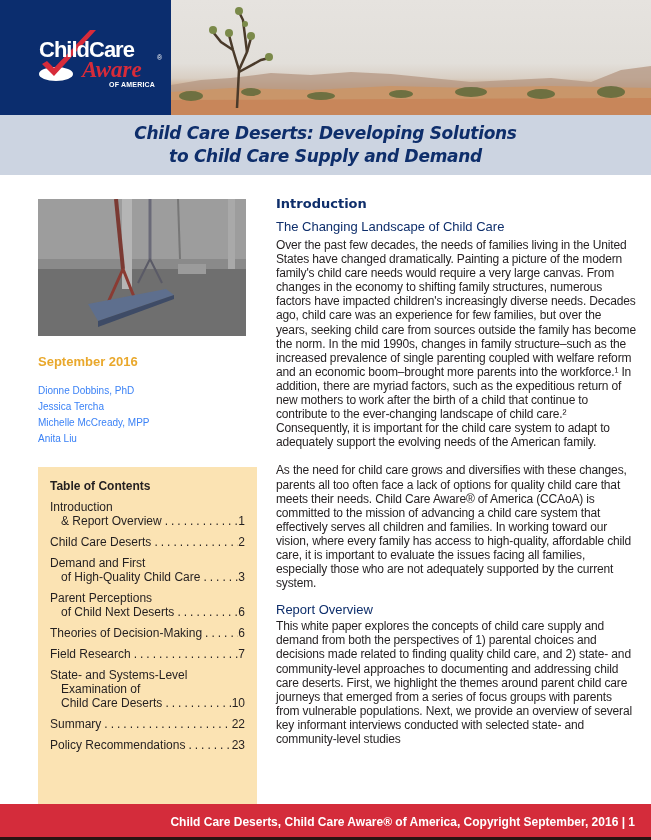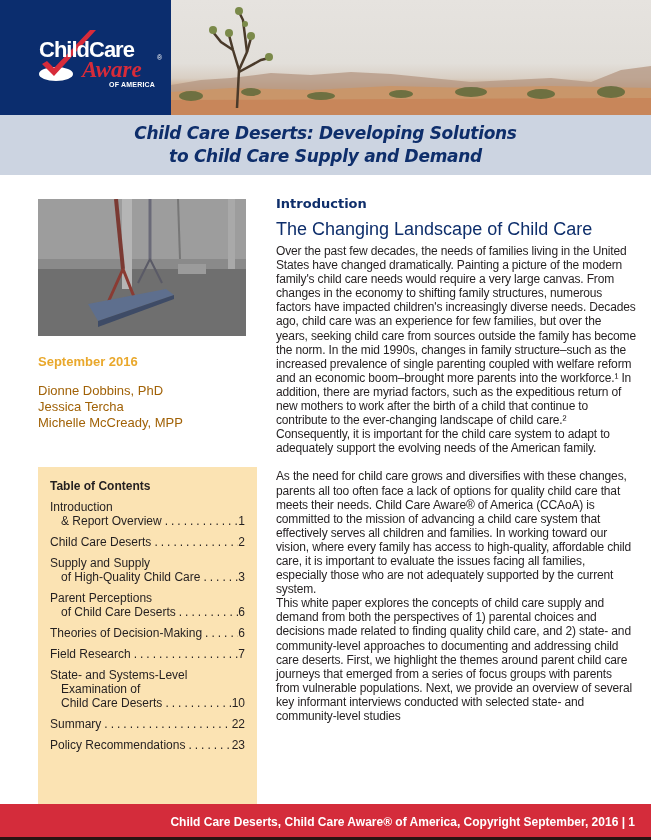--- a/index.html
+++ b/index.html
@@ -19,36 +19,36 @@
     .photo-panel { position: absolute; left: 171px; top: 0; width: 480px; height: 115px; overflow: hidden;
       background: linear-gradient(180deg, #e6e3df 0%, #e2dfda 55%, #d9cfc4 68%, #c9a07b 78%, #c28a5c 88%, #b47a4e 100%); }
 
     
     .title-band { position: absolute; left: 0; top: 115px; width: 651px; height: 60px; background: #ccd4e1; text-align: center; padding-top: 7px; }
     .title-line { display: block; font-family: "DejaVu Sans", sans-serif; font-weight: bold; font-size: 17px; line-height: 23px; color: #0e2e6b; letter-spacing: -0.3px; font-style: italic; }
 
     
     .swing-photo { position: absolute; left: 38px; top: 199px; width: 208px; height: 137px; overflow: hidden; background: #7d7d7d; }
     .date { position: absolute; left: 38px; top: 354px; font-size: 13px; font-weight: bold; color: #e9a82c; }
-    .authors { position: absolute; left: 38px; top: 383px; font-size: 13px; line-height: 16px; color: #a16207; }
+    .authors { position: absolute; left: 38px; top: 383px; font-size: 10px; line-height: 16px; color: #3b82f6; }
     .authors div { white-space: nowrap; }
 
     .toc { position: absolute; left: 38px; top: 467px; width: 219px; height: 394px; background: #fbe3b3; padding: 12px 12px 0 12px; }
     .toc-title { font-size: 12px; font-weight: bold; color: #231f20; margin-bottom: 7px; }
     .toc-entry { font-size: 12px; line-height: 14px; color: #231f20; margin-bottom: 7px; }
     .toc-line { display: flex; justify-content: space-between; white-space: nowrap; }
     .toc-line .txt { flex: 0 0 auto; }
     .toc-line .dots { flex: 1 1 auto; overflow: hidden; letter-spacing: 3px; padding: 0 3px; }
     .toc-line .pg { flex: 0 0 auto; text-align: right; }
     .indent { padding-left: 11px; }
 
     
     .main { position: absolute; left: 276px; top: 196px; width: 360px; }
     .h-intro { font-family: "DejaVu Sans", sans-serif; font-weight: bold; font-size: 13px; color: #0e2e6b; margin-bottom: 8px; }
-    .h-sub { font-size: 18px; color: #0e2e6b; margin-bottom: 4px; }
+    .h-sub { font-size: 13px; color: #0e2e6b; margin-bottom: 4px; }
     .para { font-size: 12px; line-height: 14.1px; color: #231f20; letter-spacing: -0.15px; }
     .para + .gap { height: 14px; }
     .h-report { font-size: 13px; color: #0e2e6b; margin-top: 12px; margin-bottom: 2px; }
 
     
     .footer { position: absolute; left: 0; top: 804px; width: 651px; height: 33px; background: #d42c3b; }
     .footer-text { position: absolute; right: 16px; top: 11px; font-size: 12px; font-weight: bold; color: #ffffff; white-space: nowrap; }
     .footer-bottom { position: absolute; left: 0; top: 837px; width: 651px; height: 3px; background: #2a1412; }
   </style>
 </head>
@@ -122,20 +122,21 @@
     <path d="M60 122 L136 96 L136 100 L60 128 Z" fill="#3e4b66"></path>
   </svg>
 </div>
 
 <div class="date">September 2016</div>
 
 <div class="authors">
   <div>Dionne Dobbins, PhD</div>
   <div>Jessica Tercha</div>
   <div>Michelle McCready, MPP</div>
+  <div>Anita Liu</div>
 </div>
 
 <div class="toc">
   <div class="toc-title">Table of Contents</div>
 
   <div class="toc-entry">
     <div>Introduction</div>
     <div class="toc-line indent">
         <span class="txt">&amp; Report Overview</span>
         <span class="dots">........................</span>
@@ -145,32 +146,32 @@
 
   <div class="toc-entry">
     <div class="toc-line">
         <span class="txt">Child Care Deserts</span>
         <span class="dots">........................</span>
         <span class="pg">2</span>
       </div>
   </div>
 
   <div class="toc-entry">
-    <div>Supply and Supply</div>
+    <div>Demand and First</div>
     <div class="toc-line indent">
         <span class="txt">of High-Quality Child Care</span>
         <span class="dots">........................</span>
         <span class="pg">3</span>
       </div>
   </div>
 
   <div class="toc-entry">
     <div>Parent Perceptions</div>
     <div class="toc-line indent">
-        <span class="txt">of Child Care Deserts</span>
+        <span class="txt">of Child Next Deserts</span>
         <span class="dots">........................</span>
         <span class="pg">6</span>
       </div>
   </div>
 
   <div class="toc-entry">
     <div class="toc-line">
         <span class="txt">Theories of Decision-Making</span>
         <span class="dots">........................</span>
         <span class="pg">6</span>
@@ -211,19 +212,20 @@
       </div>
   </div>
 </div>
 
 <div class="main">
   <div class="h-intro">Introduction</div>
   <div class="h-sub">The Changing Landscape of Child Care</div>
   <p class="para">Over the past few decades, the needs of families living in the United States have changed dramatically. Painting a picture of the modern family's child care needs would require a very large canvas. From changes in the economy to shifting family structures, numerous factors have impacted children's increasingly diverse needs. Decades ago, child care was an experience for few families, but over the years, seeking child care from sources outside the family has become the norm. In the mid 1990s, changes in family structure–such as the increased prevalence of single parenting coupled with welfare reform and an economic boom–brought more parents into the workforce.¹ In addition, there are myriad factors, such as the expeditious return of new mothers to work after the birth of a child that continue to contribute to the ever-changing landscape of child care.² Consequently, it is important for the child care system to adapt to adequately support the evolving needs of the American family.</p>
   <div class="gap"></div>
   <p class="para">As the need for child care grows and diversifies with these changes, parents all too often face a lack of options for quality child care that meets their needs. Child Care Aware® of America (CCAoA) is committed to the mission of advancing a child care system that effectively serves all children and families. In working toward our vision, where every family has access to high-quality, affordable child care, it is important to evaluate the issues facing all families, especially those who are not adequately supported by the current system.</p>
+  <div class="h-report">Report Overview</div>
   <p class="para">This white paper explores the concepts of child care supply and demand from both the perspectives of 1) parental choices and decisions made related to finding quality child care, and 2) state- and community-level approaches to documenting and addressing child care deserts. First, we highlight the themes around parent child care journeys that emerged from a series of focus groups with parents from vulnerable populations. Next, we provide an overview of several key informant interviews conducted with selected state- and community-level studies</p>
 </div>
 
 <div class="footer">
   <span class="footer-text">Child Care Deserts, Child Care Aware® of America, Copyright September, 2016  |  1</span>
 </div>
 <div class="footer-bottom"></div>
 
 </body></html>

